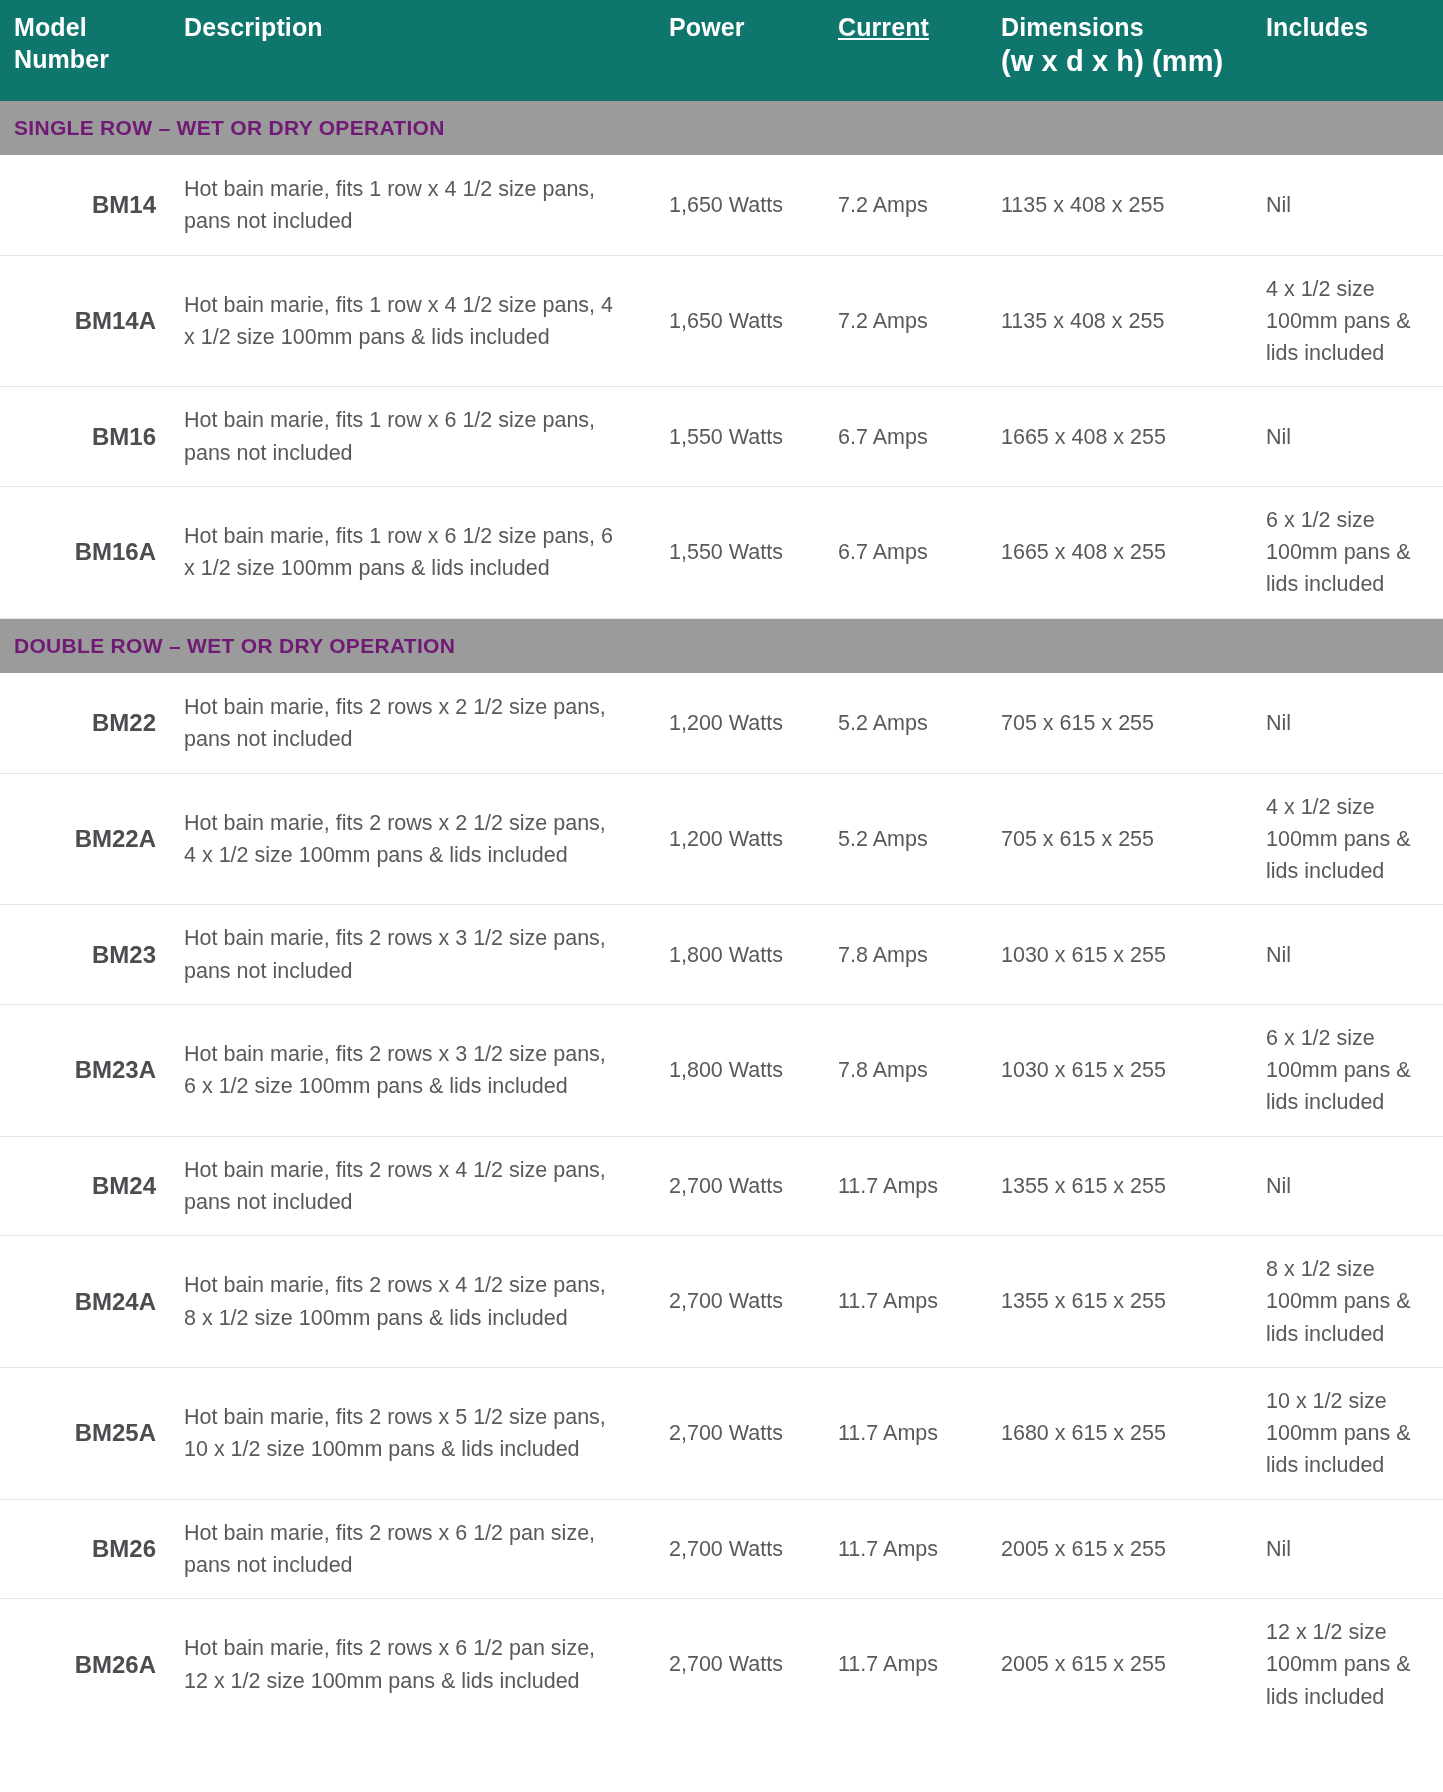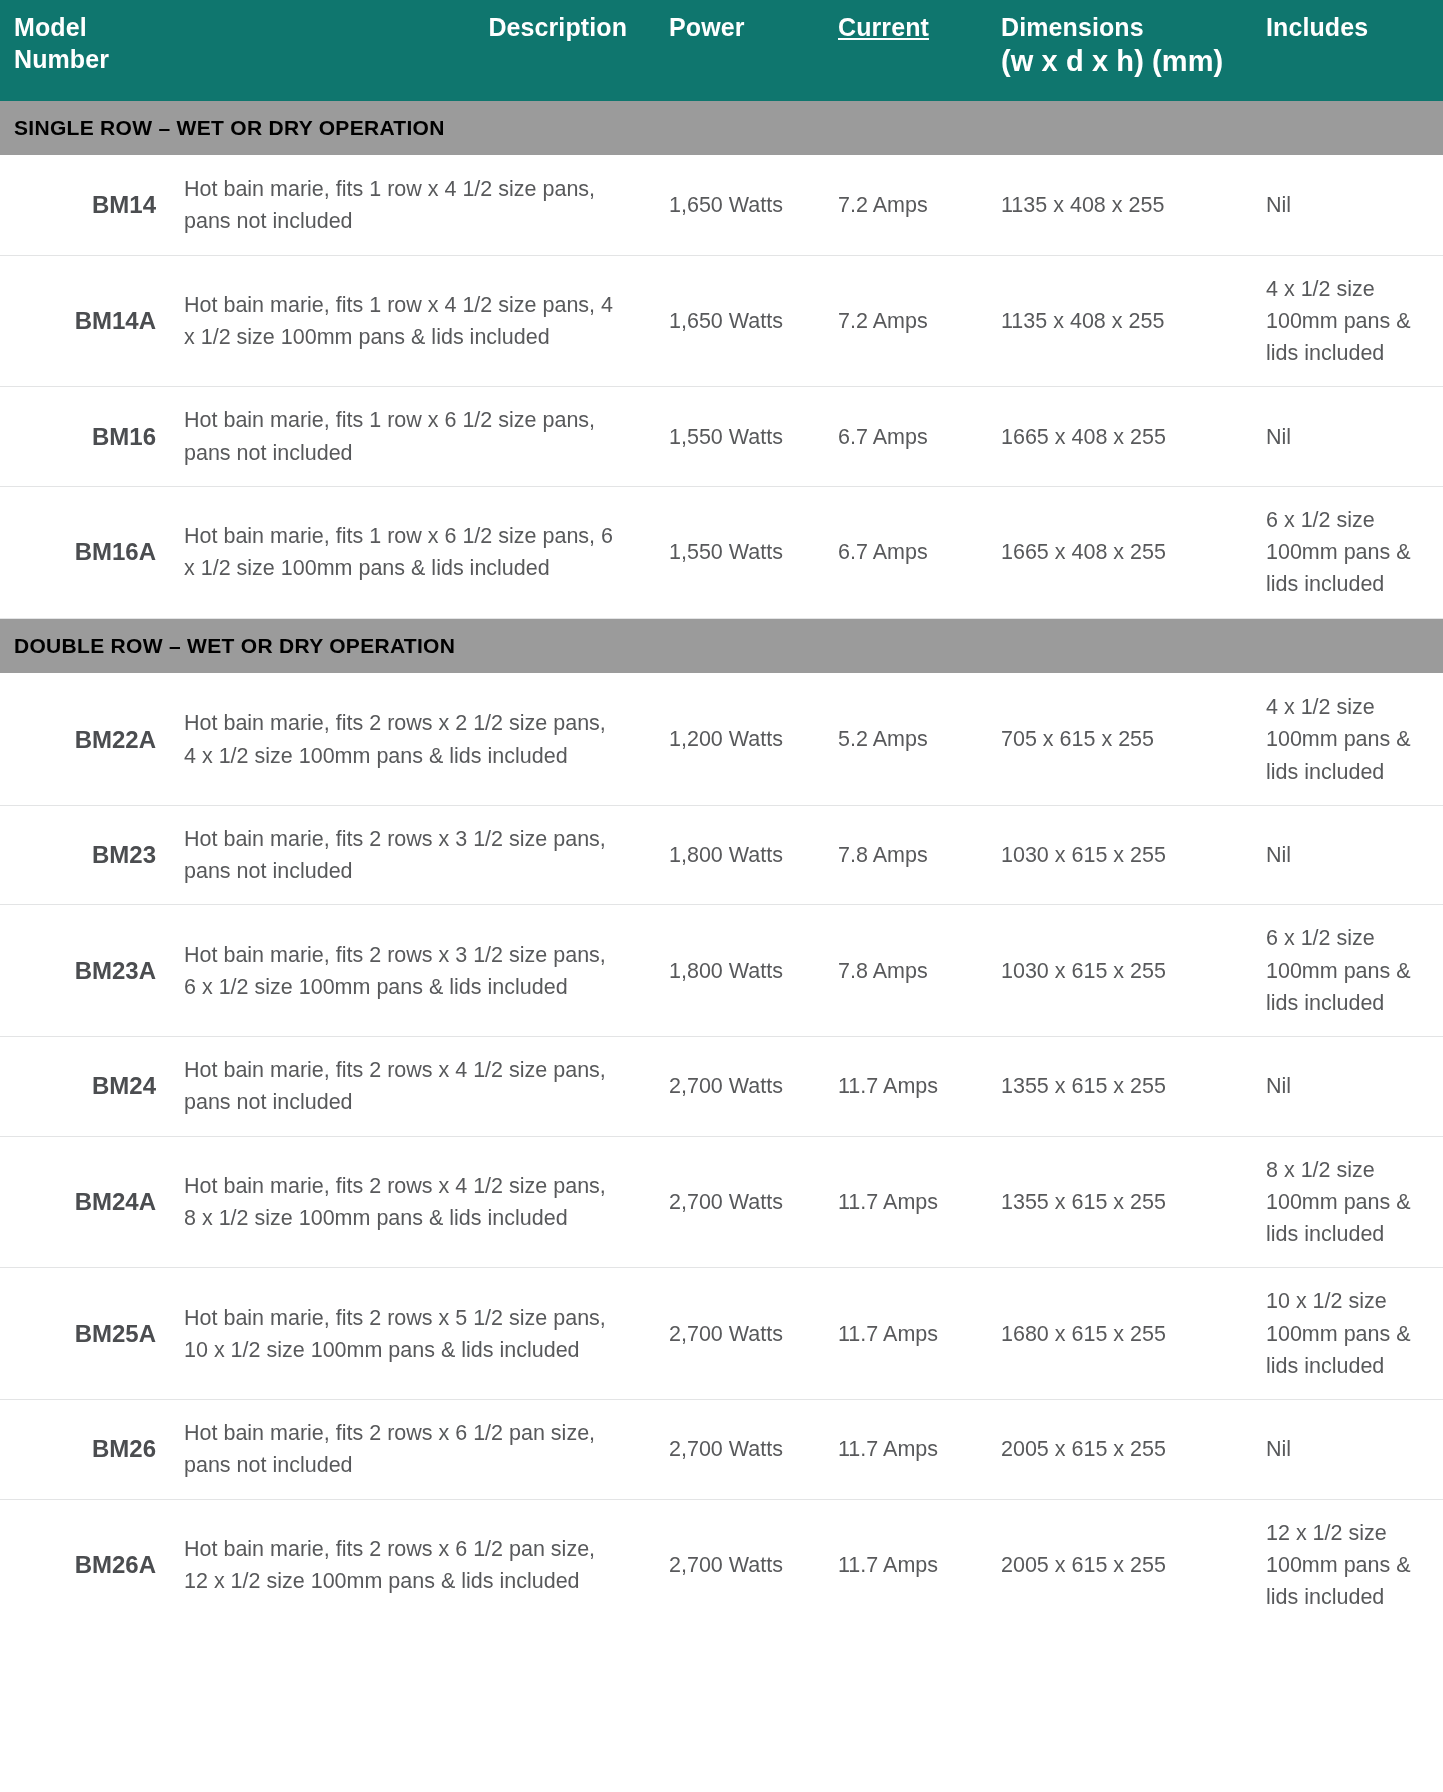--- a/index.html
+++ b/index.html
@@ -37,29 +37,29 @@
     line-height: 1.28;
     letter-spacing: 0.1px;
   }
   thead th .sub {
     display: block;
     font-size: 29px;
     font-weight: bold;
     line-height: 1.3;
   }
   th.th-model { padding-left: 14px; }
-  th.th-desc  { padding-left: 20px; text-align: right; }
+  th.th-desc  { padding-left: 20px; }
   th.th-power { padding-left: 28px; }
   th.th-curr  { padding-left: 22px; text-decoration: underline; }
   th.th-dims  { padding-left: 30px; }
   th.th-incl  { padding-left: 20px; }
 
   tr.section-row td {
     background: #9b9b9b;
-    color: #000000;
+    color: #701a75;
     font-size: 21px;
     font-weight: bold;
     letter-spacing: 0.3px;
     padding: 11px 0 12px 14px;
     border-bottom: 1px solid #ffffff;
   }
 
   tbody td {
     font-size: 21.5px;
     line-height: 1.5;
@@ -149,20 +149,28 @@
         <td class="desc">Hot bain marie, fits 1 row x 6 1/2 size pans, 6 x 1/2 size 100mm pans &amp; lids included</td>
         <td class="power">1,550 Watts</td>
         <td class="curr">6.7 Amps</td>
         <td class="dims">1665 x 408 x 255</td>
         <td class="incl">6 x 1/2 size 100mm pans &amp; lids included</td>
       </tr>
       <tr class="section-row">
         <td colspan="6">DOUBLE ROW – WET OR DRY OPERATION</td>
       </tr>
       <tr class="data-row">
+        <td class="model">BM22</td>
+        <td class="desc">Hot bain marie, fits 2 rows x 2 1/2 size pans, pans not included</td>
+        <td class="power">1,200 Watts</td>
+        <td class="curr">5.2 Amps</td>
+        <td class="dims">705 x 615 x 255</td>
+        <td class="incl">Nil</td>
+      </tr>
+      <tr class="data-row">
         <td class="model">BM22A</td>
         <td class="desc">Hot bain marie, fits 2 rows x 2 1/2 size pans, 4 x 1/2 size 100mm pans &amp; lids included</td>
         <td class="power">1,200 Watts</td>
         <td class="curr">5.2 Amps</td>
         <td class="dims">705 x 615 x 255</td>
         <td class="incl">4 x 1/2 size 100mm pans &amp; lids included</td>
       </tr>
       <tr class="data-row">
         <td class="model">BM23</td>
         <td class="desc">Hot bain marie, fits 2 rows x 3 1/2 size pans, pans not included</td>

